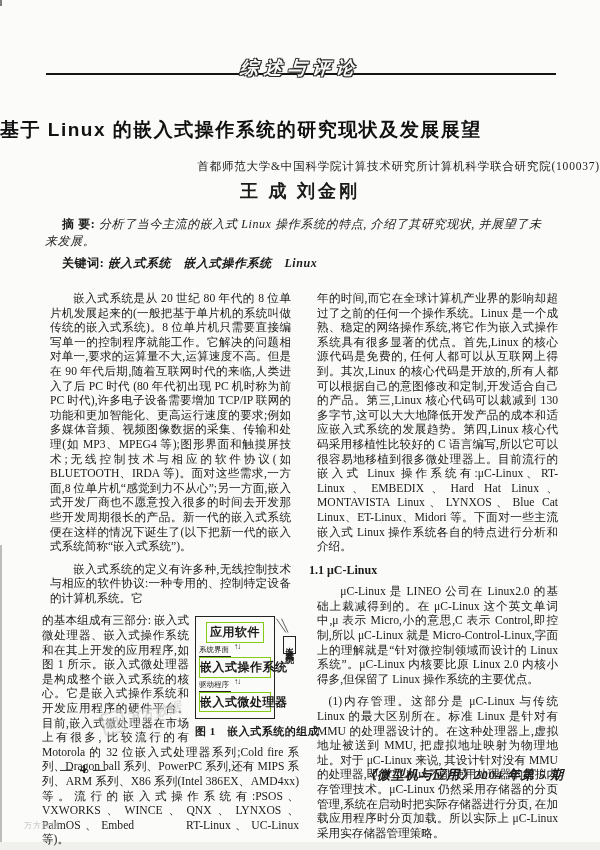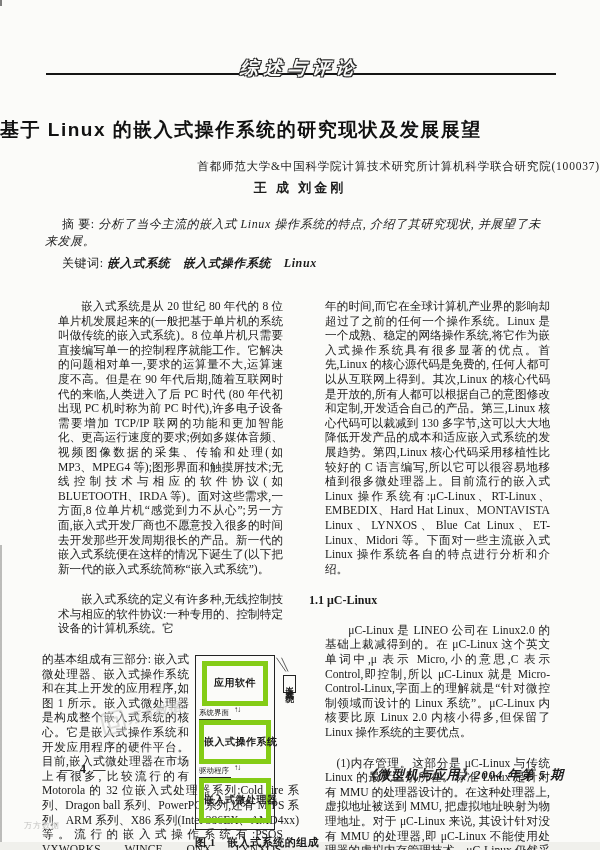--- a/index.html
+++ b/index.html
@@ -17,43 +17,43 @@
   .head-label{position:absolute;top:56px;left:0;right:0;text-align:center;z-index:2;}
   .head-label span{
     display:inline-block;font-weight:bold;font-style:italic;font-size:18px;letter-spacing:6px;
     color:#fbfbf9;transform:skewX(-4deg);
     text-shadow:-1px -1px 0 #2a2a2a,1px -1px 0 #2a2a2a,-1px 1px 0 #2a2a2a,1px 1px 0 #2a2a2a,0 0 1px #2a2a2a;
   }
   .title{position:absolute;top:117px;left:0;right:0;text-align:left;
     font-family:"Liberation Sans","DejaVu Sans",sans-serif;font-weight:bold;
     font-size:19px;letter-spacing:1.5px;color:#111;}
   .affil{position:absolute;top:159px;left:0;right:0;text-align:right;font-size:11.5px;letter-spacing:.8px;}
-  .authors{position:absolute;top:179px;left:0;right:0;text-align:center;font-size:13px;font-weight:bold;letter-spacing:3px;}
+  .authors{position:absolute;top:179px;left:0;right:0;text-align:center;font-size:18px;font-weight:bold;letter-spacing:3px;}
   
   .abs-block{position:absolute;top:216px;left:45px;width:503px;font-size:12px;line-height:17px;letter-spacing:.6px;}
   .abs-block p{margin:0;text-indent:17px;}
-  .abs-label,.kw-label{font-weight:normal;font-style:normal;}
+  .abs-label,.kw-label{font-weight:bold;font-style:normal;}
   .abs-text{font-style:italic;}
   .kw-line{margin-top:5px !important;}
   .kw-text{font-style:italic;font-weight:bold;margin-top:12px;}
   
   .cols{position:absolute;top:284px;left:42px;width:524px;display:flex;gap:10px;}
   .col{width:257px;font-size:11.6px;line-height:14.6px;text-align:justify;}
-  .col p{margin:16px;}
+  .col p{margin:8px;}
   .ind2{text-indent:2em;}
   .ind1{text-indent:1em;}
   .sec-h{font-weight:bold;font-size:12px;margin:3px 0 !important;text-align:left;}
   .gap-heading{display:inline-block;width:80px;}
   .gap-wm{display:inline-block;width:52px;}
   
   .fig{float:right;width:104px;height:114px;margin:2px 0 1px 6px;position:relative;}
   .fig-main{display:flex;}
   .fstack{border:1.5px solid #222;width:72px;padding:5px 3px 6px 3px;display:flex;flex-direction:column;}
-  .fbox{border:5px solid #84cc16;font-size:10px;font-weight:bold;text-align:center;
-    padding:10px 0;white-space:nowrap;letter-spacing:.5px;}
+  .fbox{border:1px solid #84cc16;font-size:12px;font-weight:bold;text-align:center;
+    padding:2px 0;white-space:nowrap;letter-spacing:.5px;}
   .fbox.app{width:56px;align-self:center;}
   .frow{display:flex;height:14px;font-size:7.5px;}
   .flabel{border-bottom:.8px solid #222;padding:0 2px 0 0;white-space:nowrap;}
   .farr{font-size:8px;letter-spacing:-1px;line-height:1;margin-left:3px;}
   .fcallout{position:relative;width:28px;}
   .cline{position:absolute;top:2px;left:0px;width:16px;height:16px;overflow:visible;}
   .cbox{position:absolute;top:20px;left:8px;border:1px solid #222;font-size:8.5px;font-weight:bold;
     writing-mode:vertical-rl;text-orientation:upright;letter-spacing:2px;line-height:1.1;padding:3px 1px;}
   .fcap{font-size:11px;font-weight:bold;text-align:center;margin-top:5px;white-space:nowrap;letter-spacing:.5px;}
   

